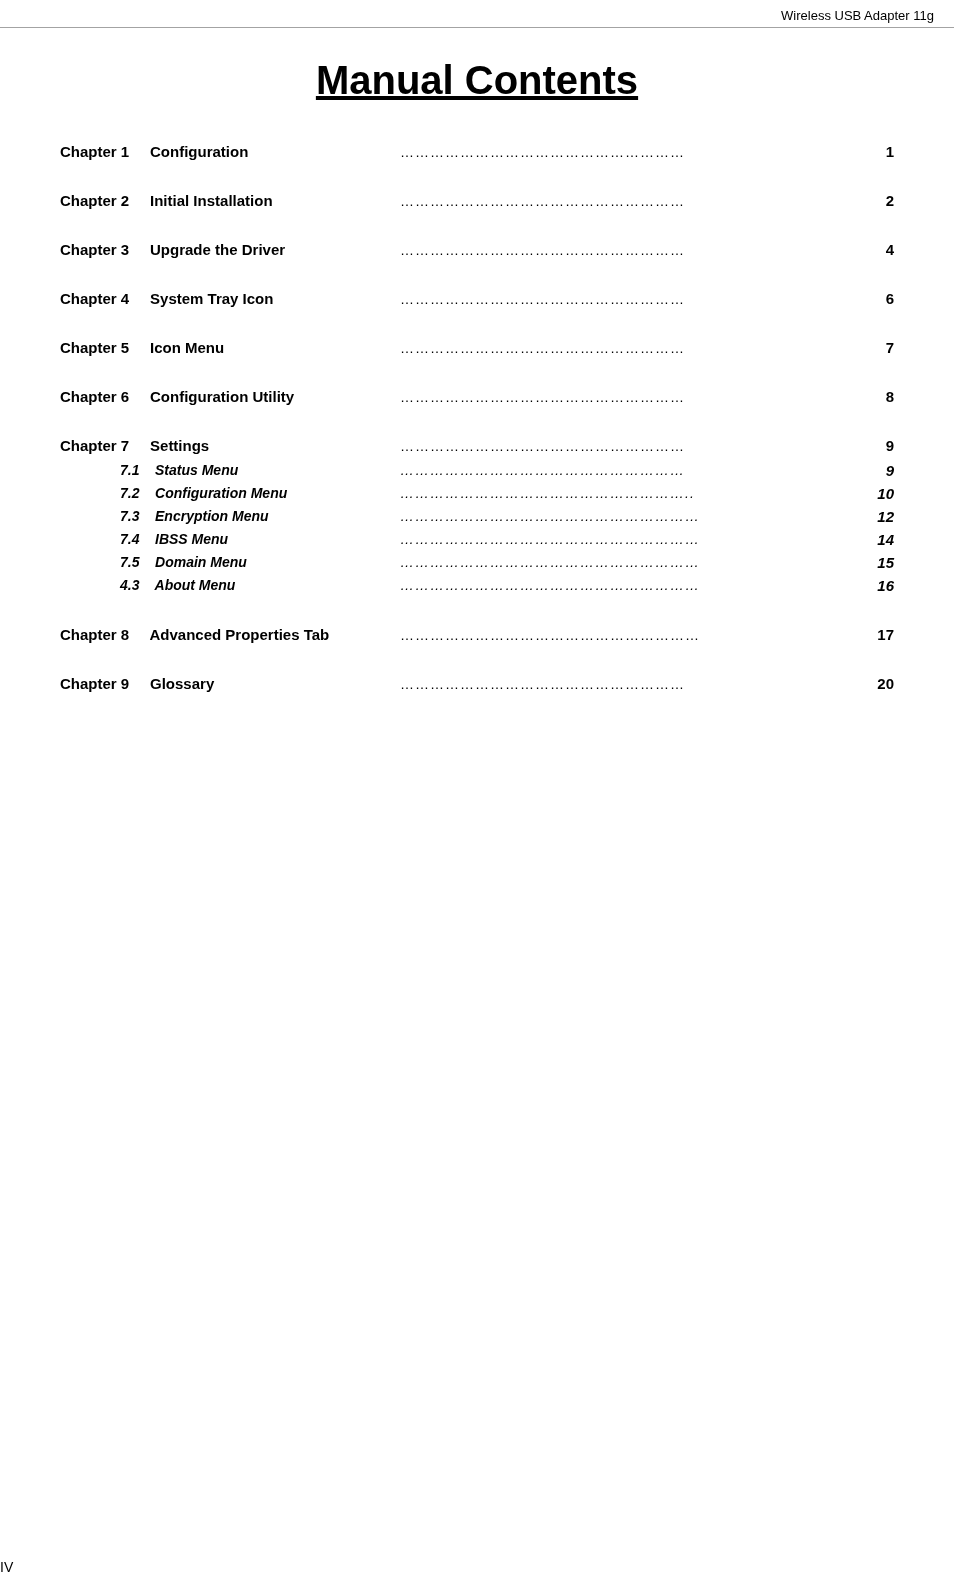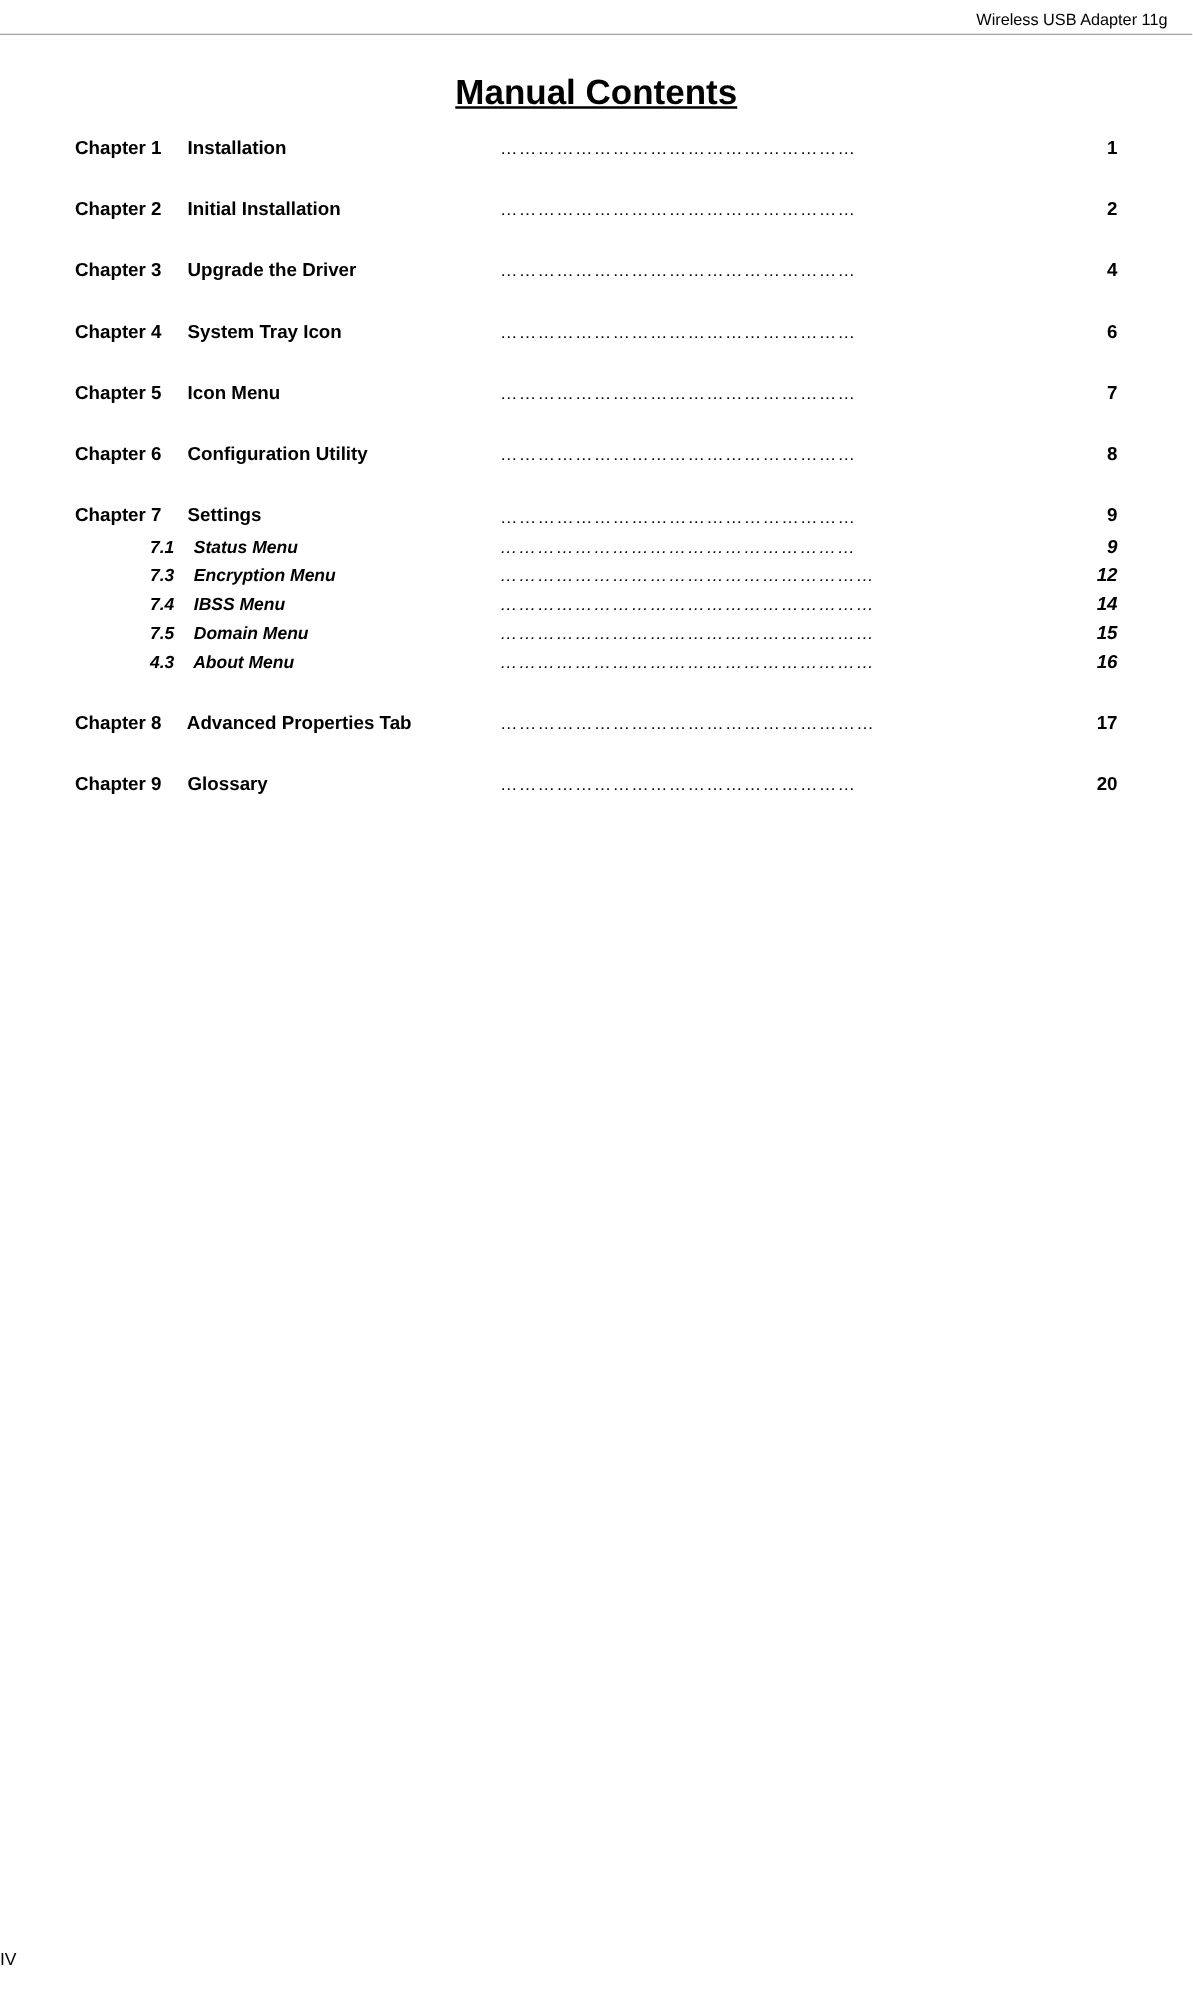--- a/index.html
+++ b/index.html
@@ -24,24 +24,24 @@
       border-bottom: 1px solid #a3a3a3;
       padding-bottom: 4px;
     }
 
     .page-content {
       padding: 30px 60px 60px 60px;
     }
 
     .main-title {
       text-align: center;
-      font-size: 28px;
+      font-size: 40px;
       font-weight: bold;
       text-decoration: underline;
-      margin-bottom: 20px;
+      margin-bottom: 40px;
       color: #000;
     }
 
     .toc-entry {
       display: flex;
       align-items: baseline;
       margin-bottom: 32px;
     }
 
     .toc-entry-label {
@@ -109,21 +109,21 @@
 <div class="header-right">Wireless USB Adapter 11g</div>
 
 <div class="page-content">
 
   <div class="main-title">Manual Contents</div>
 
   <div class="toc-entry">
     <div class="toc-entry-label">
       <span>Chapter  1</span>
       &nbsp;&nbsp;&nbsp;
-      <span>Installation</span>
+      <span>Configuration</span>
     </div>
     <div class="toc-dots">…………………………………………………</div>
     <div class="toc-page">1</div>
   </div>
 
   <div class="toc-entry">
     <div class="toc-entry-label">
       <span>Chapter  2</span>
       &nbsp;&nbsp;&nbsp;
       <span>Initial Installation</span>
@@ -186,20 +186,29 @@
     <div class="sub-entry">
       <div class="sub-label">
         <span>7.1</span>
         &nbsp;&nbsp;
         <span>Status Menu</span>
       </div>
       <div class="toc-dots">…………………………………………………</div>
       <div class="toc-page">9</div>
     </div>
 
+    <div class="sub-entry">
+      <div class="sub-label">
+        <span>7.2</span>
+        &nbsp;&nbsp;
+        <span>Configuration Menu</span>
+      </div>
+      <div class="toc-dots">…………………………………………………..</div>
+      <div class="toc-page">10</div>
+    </div>
 
     <div class="sub-entry">
       <div class="sub-label">
         <span>7.3</span>
         &nbsp;&nbsp;
         <span>Encryption Menu</span>
       </div>
       <div class="toc-dots">……………………………………………………</div>
       <div class="toc-page">12</div>
     </div>

